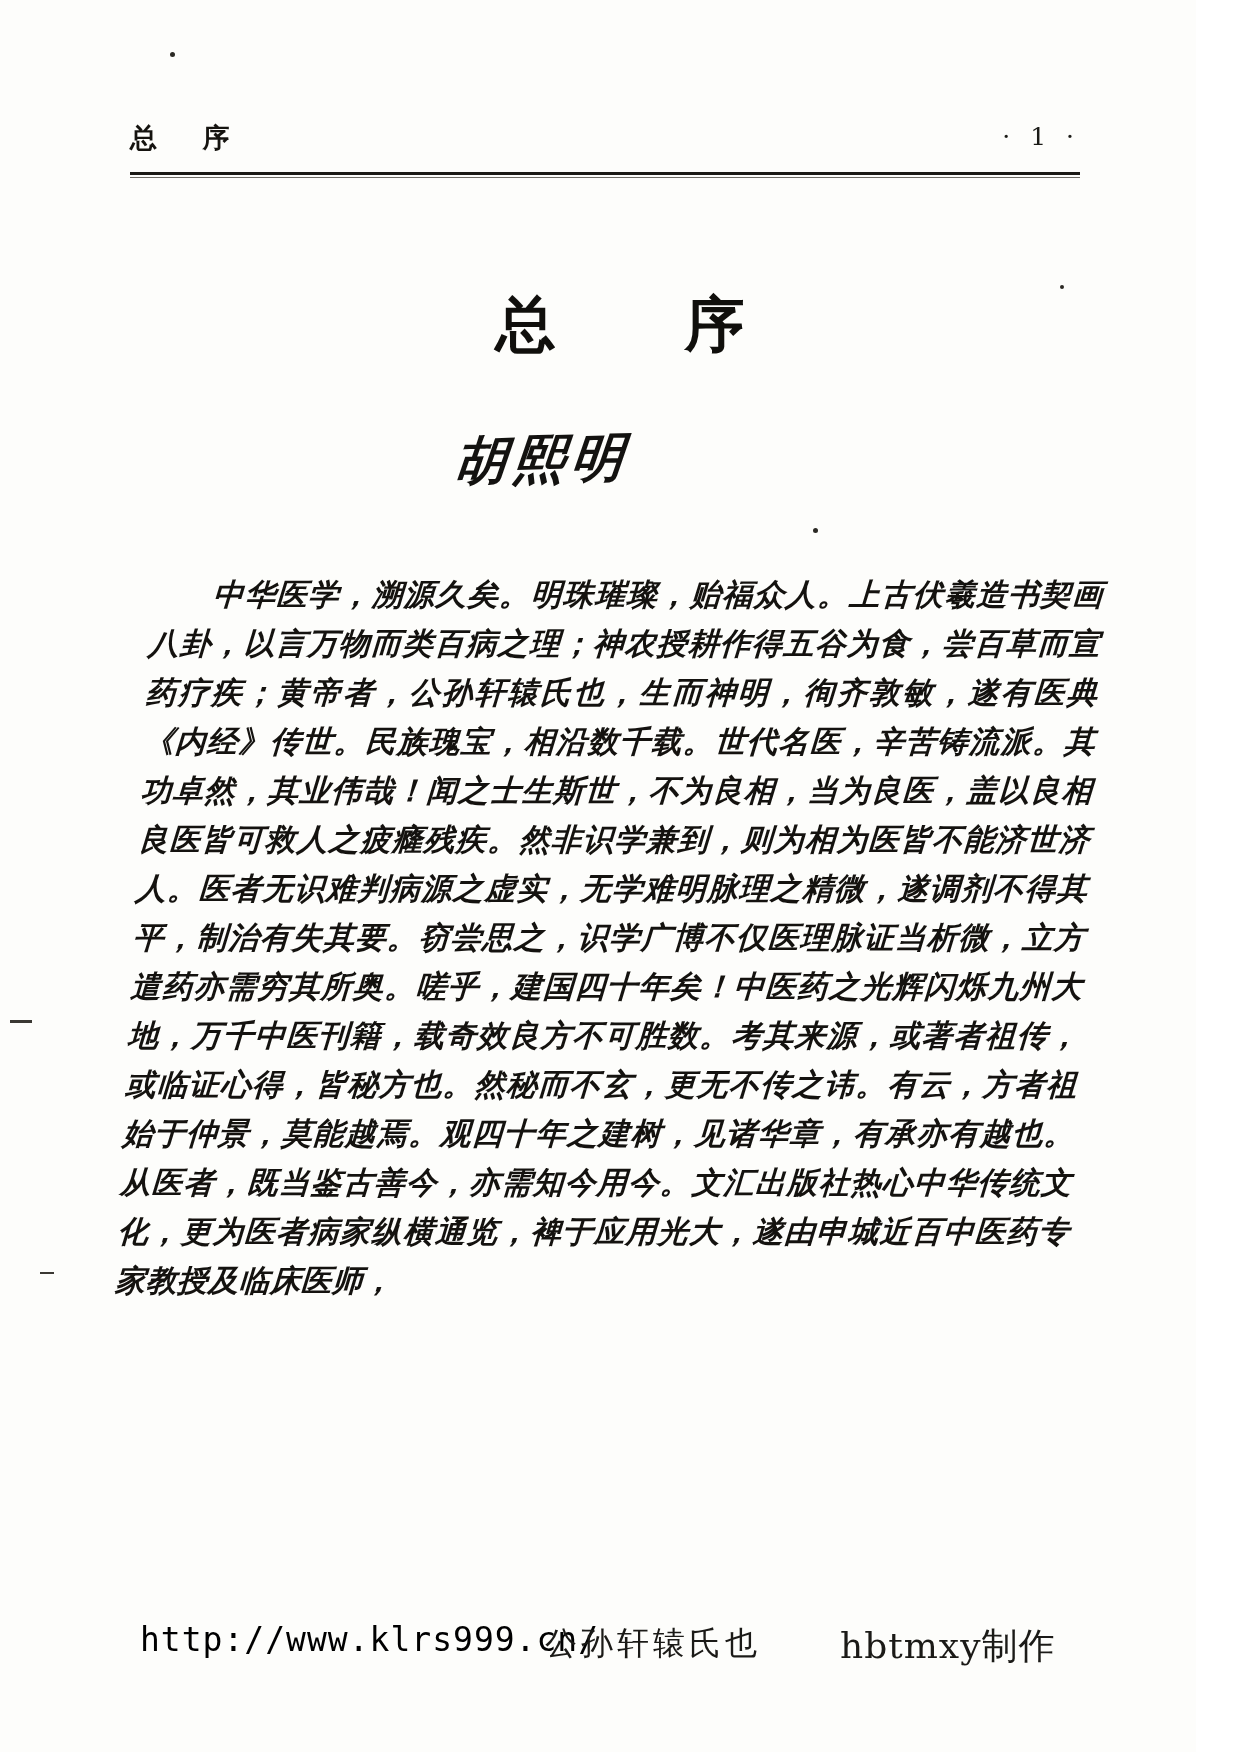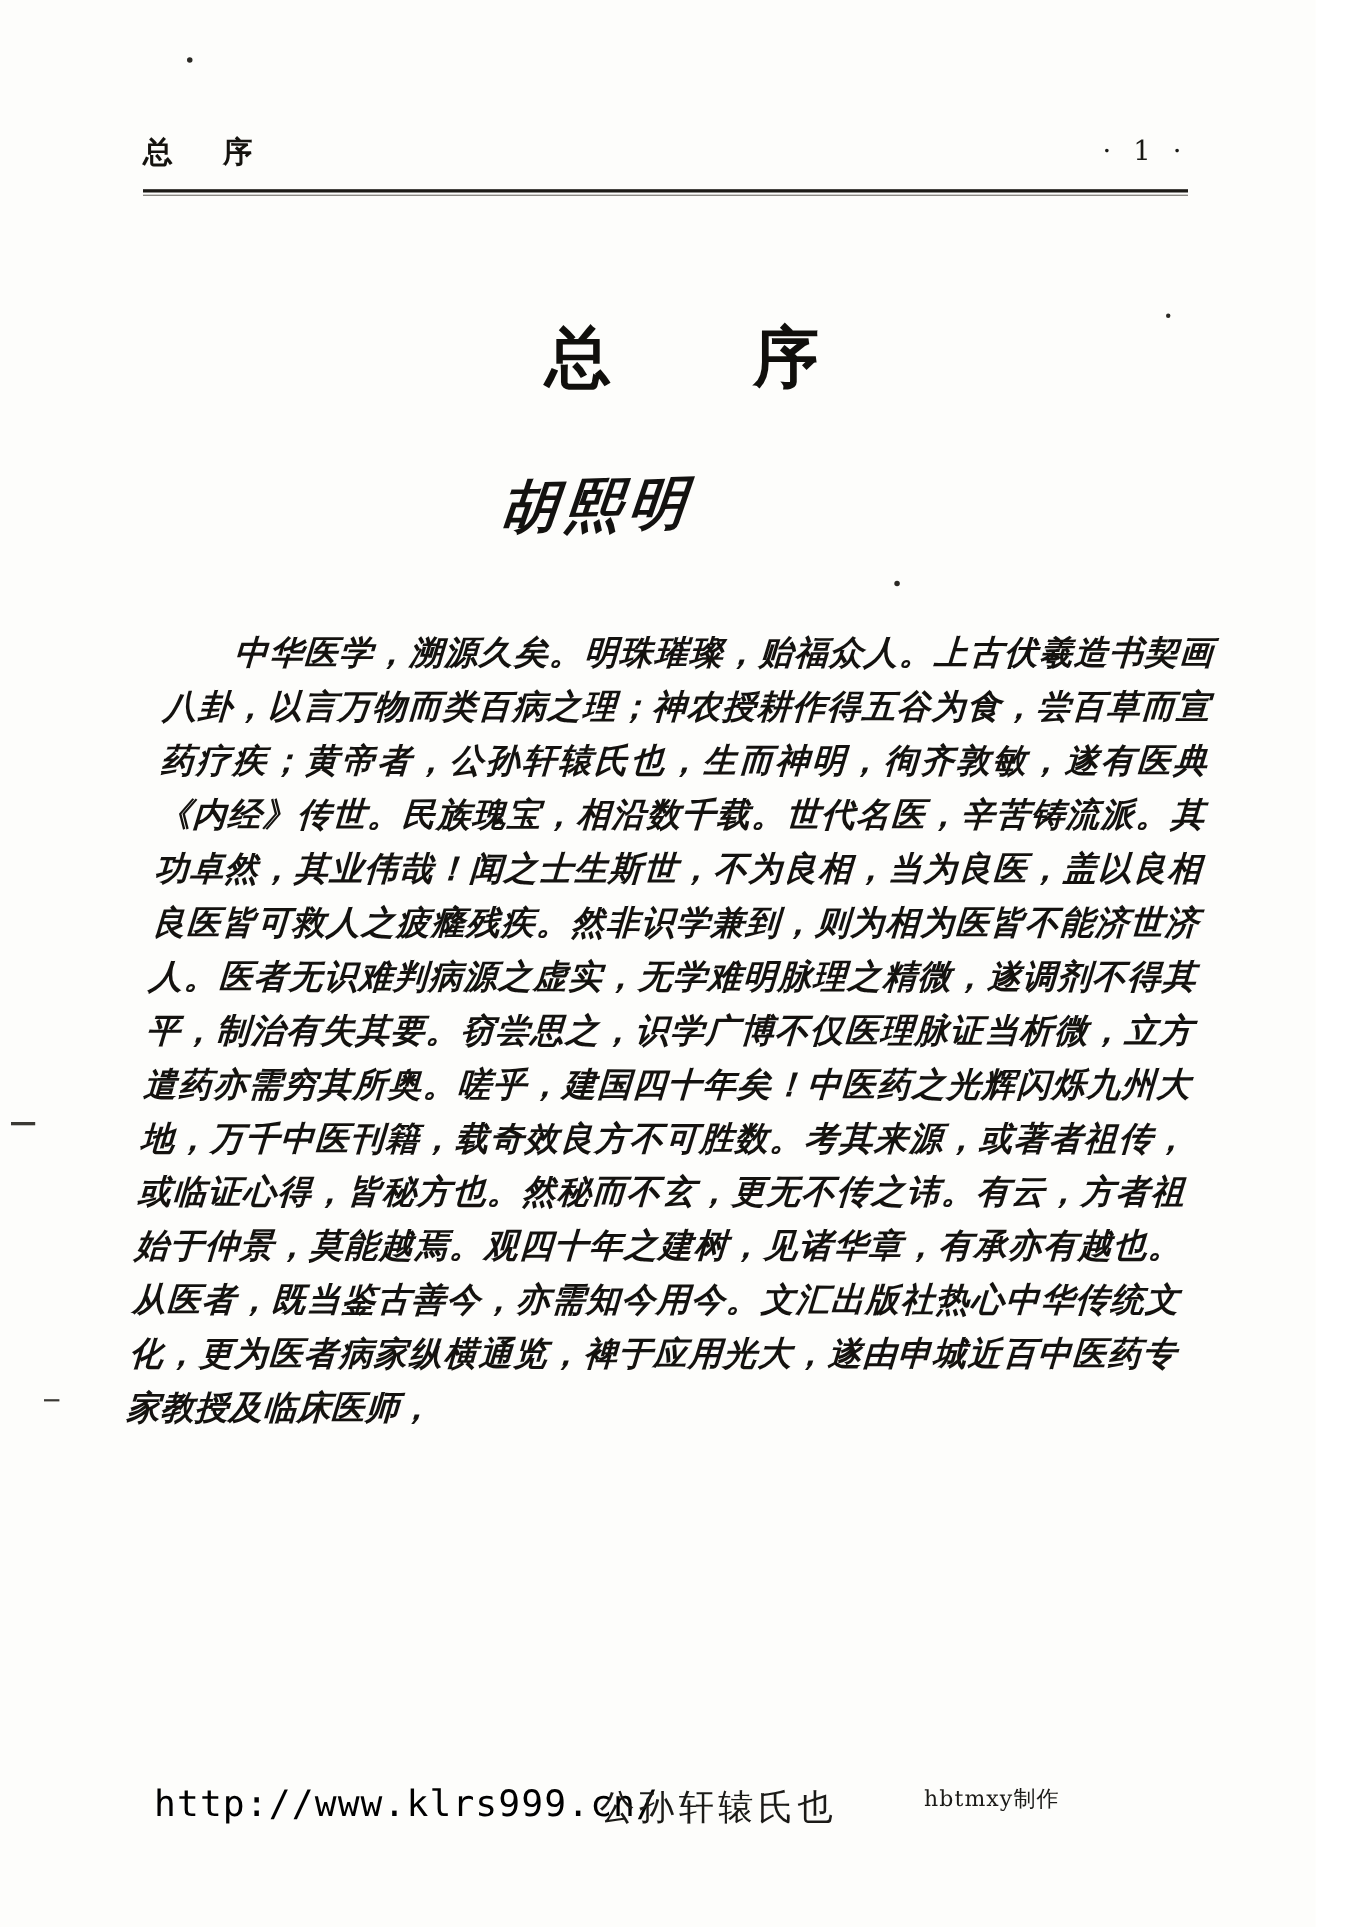--- a/index.html
+++ b/index.html
@@ -139,21 +139,21 @@
     top: 2px;
     font-size: 32px;
     letter-spacing: 4px;
     color: #1b1a17;
     white-space: nowrap;
   }
   .footer-right {
     position: absolute;
     left: 840px;
     top: 2px;
-    font-size: 20px;
+    font-size: 36px;
     letter-spacing: 1px;
     color: #1b1a17;
     white-space: nowrap;
   }
 
   
   .speck {
     position: absolute;
     background: #2b2924;
     border-radius: 50%;

